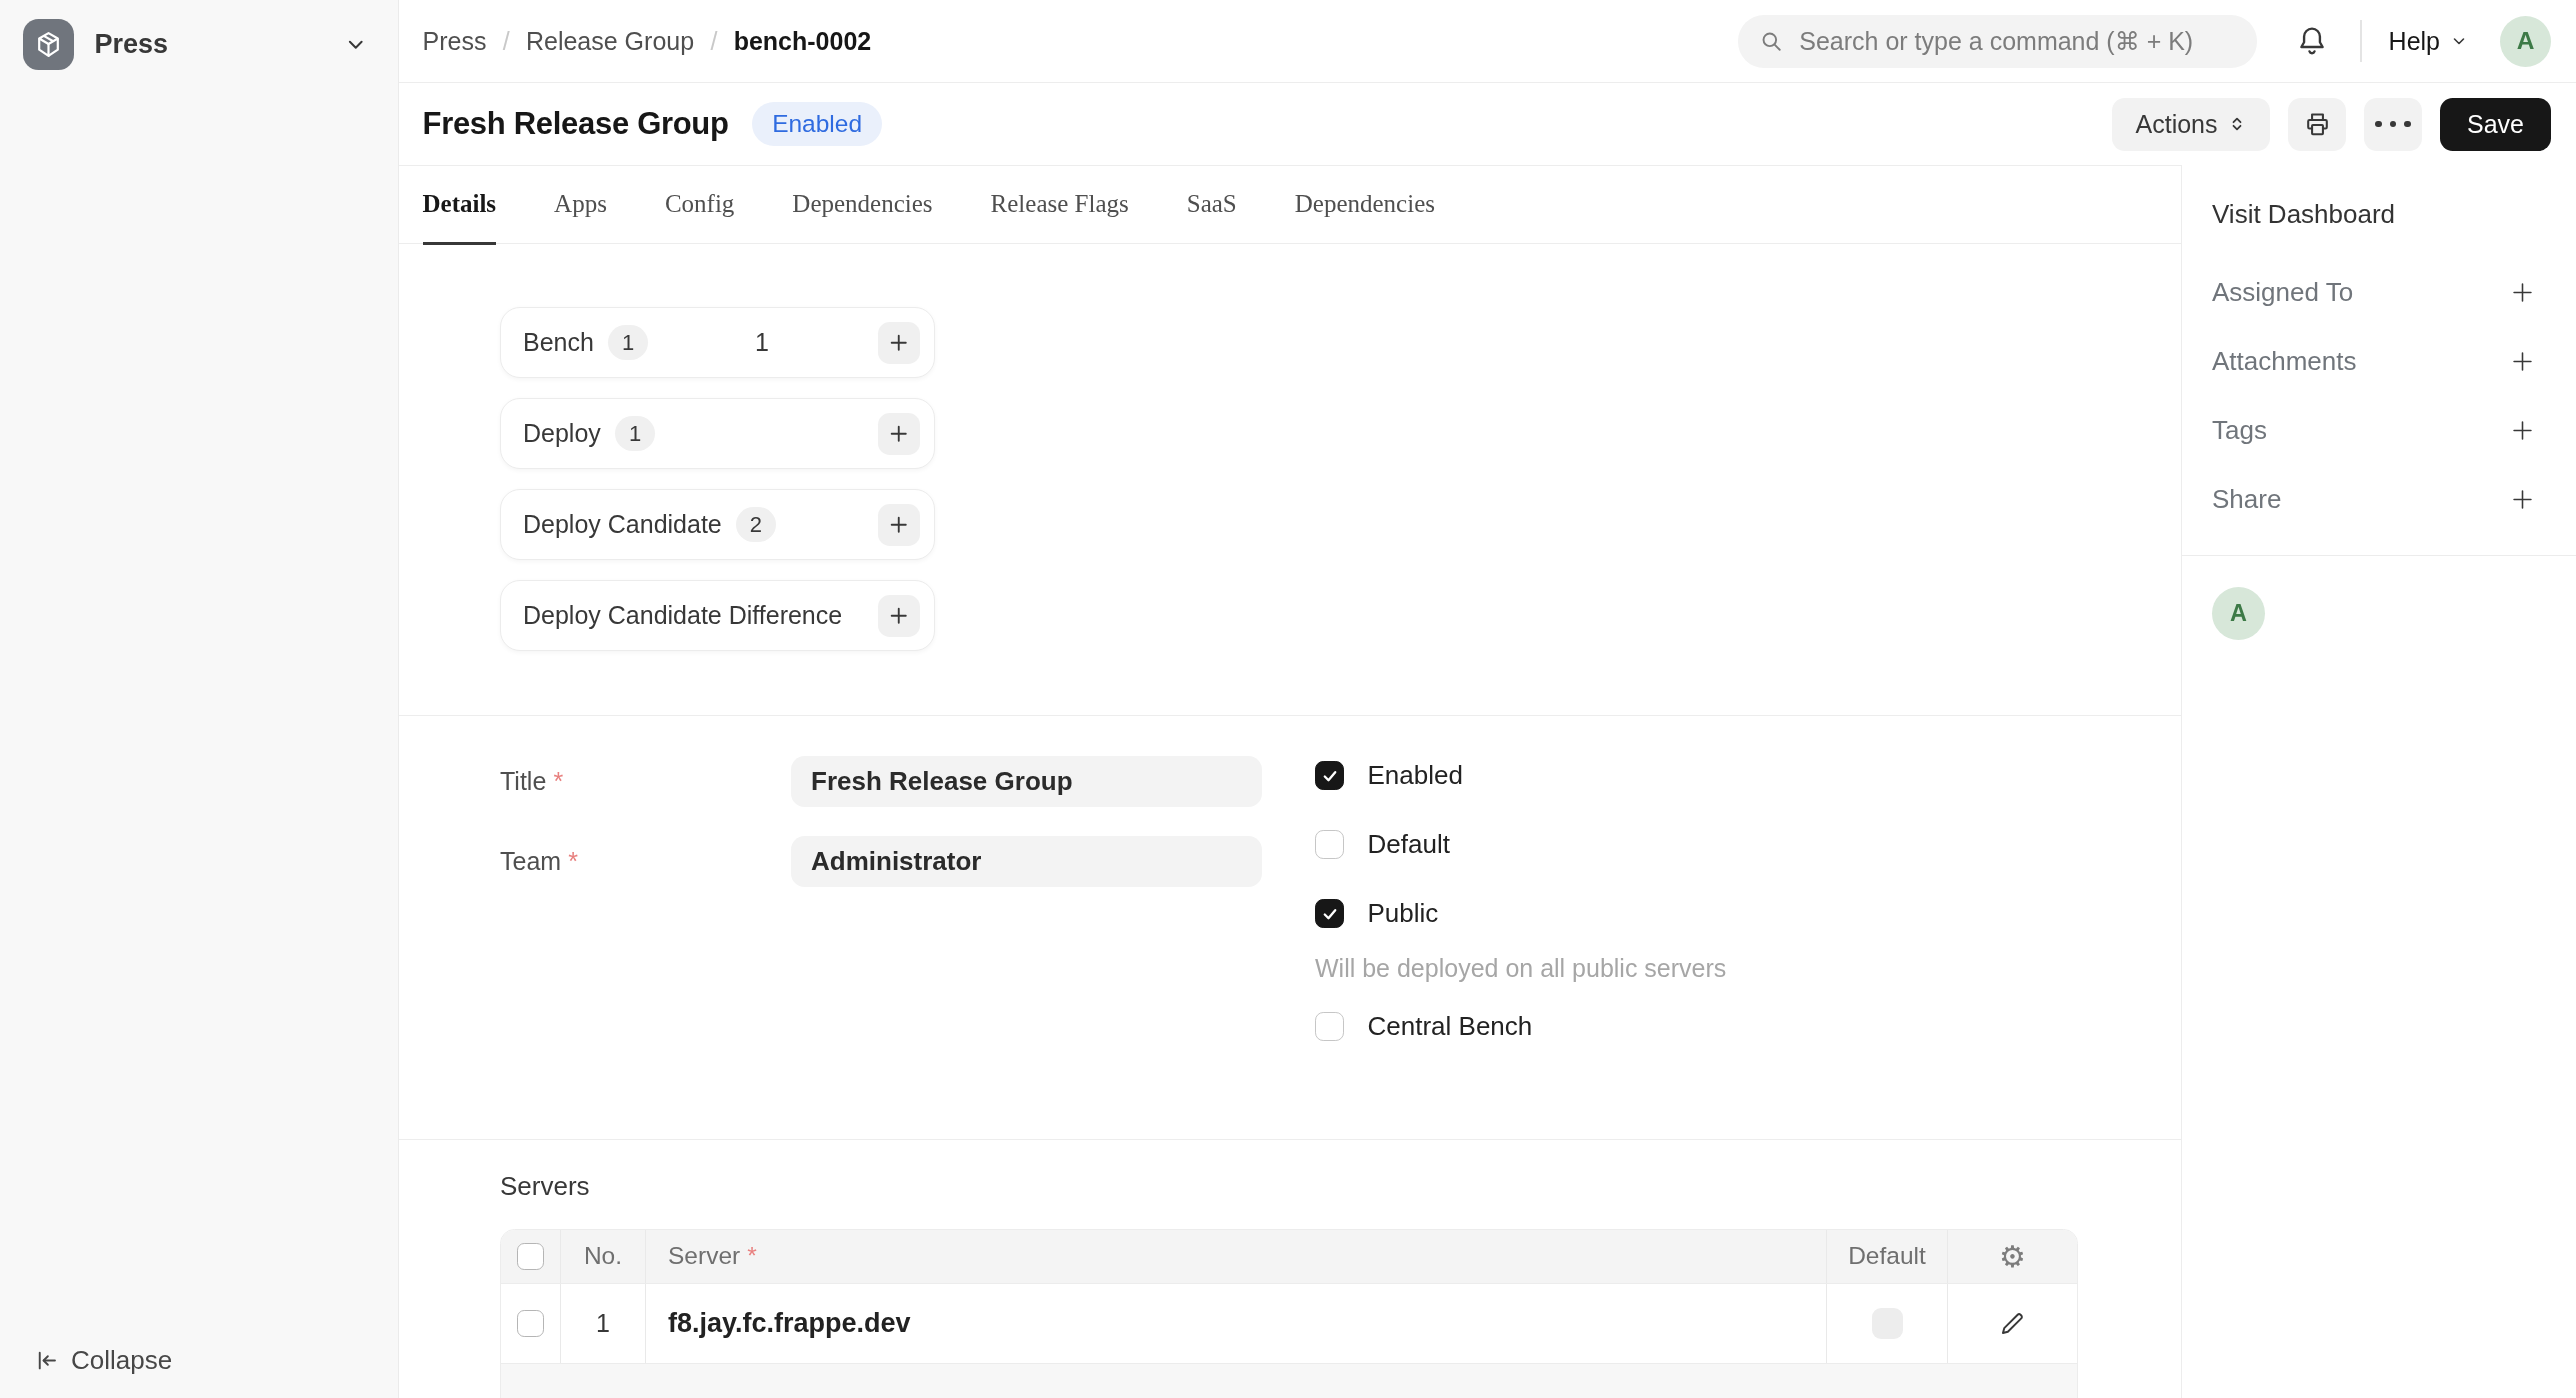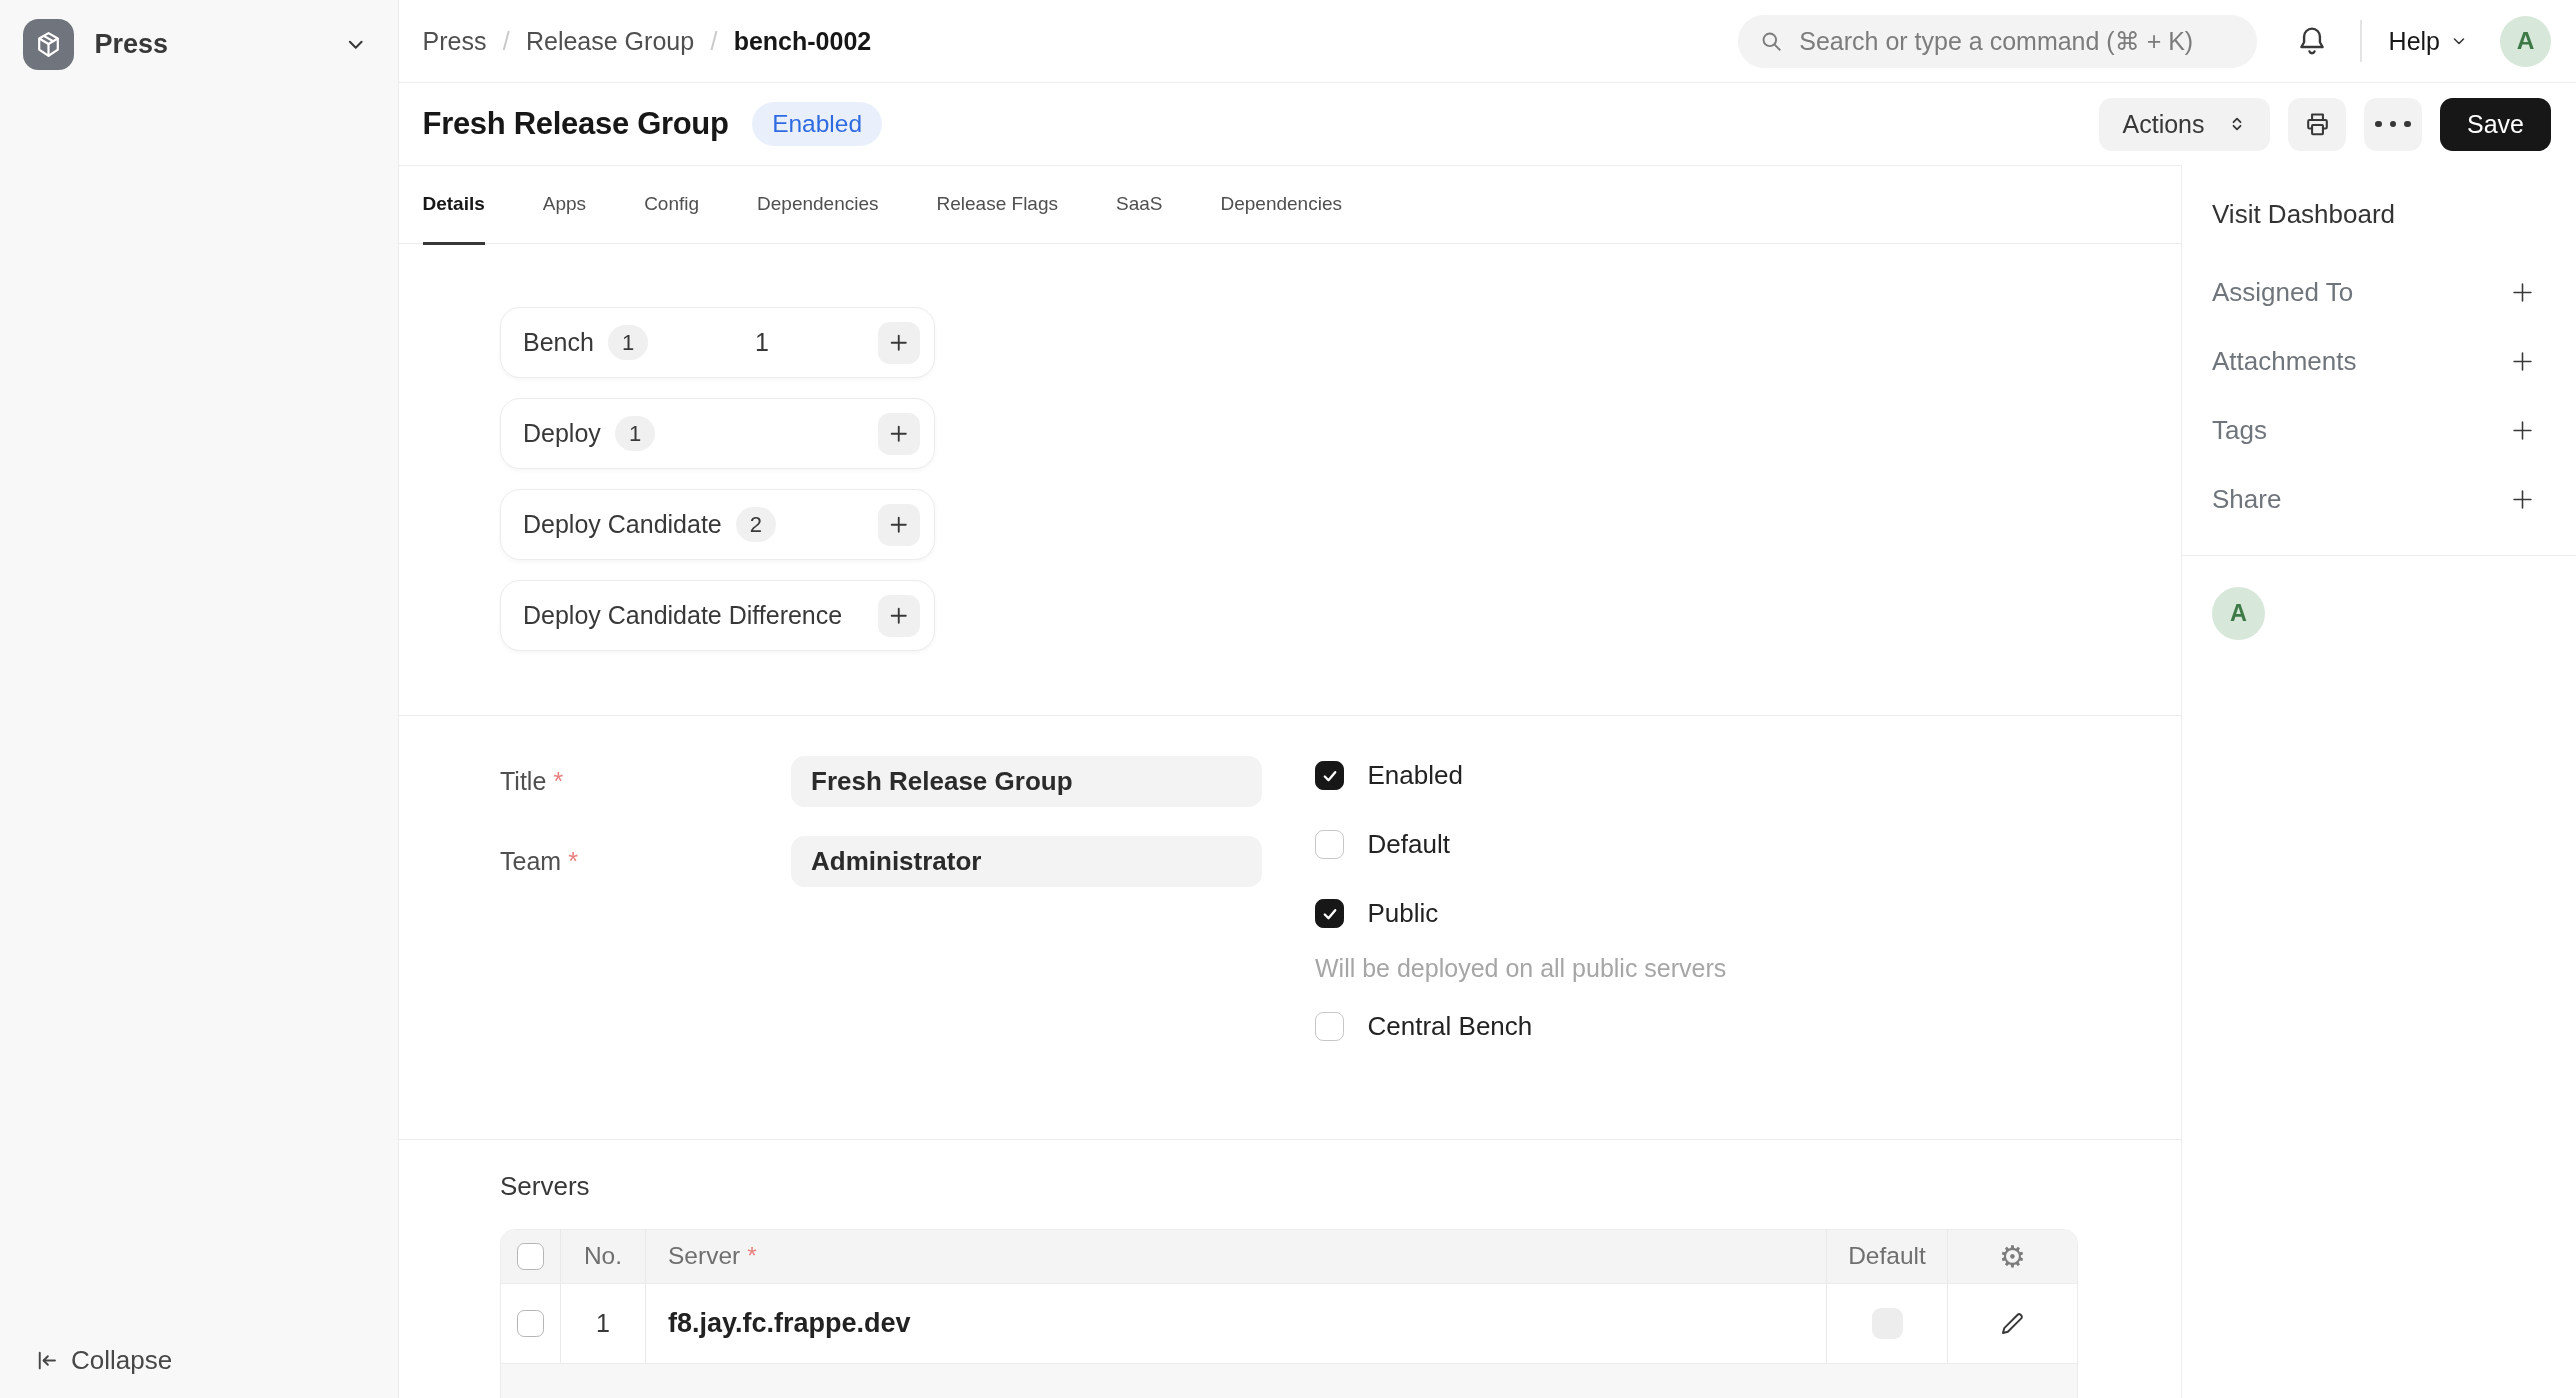--- a/index.html
+++ b/index.html
@@ -89,42 +89,42 @@
     margin-left: 23.5px;
     background: #eaf0fb; color: #2f6be0;
     font-size: 24.5px; padding: 8.2px 20px; border-radius: 905px;
   }
   .header-actions { margin-left: auto; display: flex; align-items: center; gap: 18px; }
   .btn {
     height: 53px; border: 0; border-radius: 12.7px;
     background: #f2f2f2; color: #383838;
     font-family: inherit; font-size: 25px;
     display: flex; align-items: center; justify-content: center;
-    gap: 22px; padding: 0 23.5px; cursor: pointer;
+    gap: 9px; padding: 0 23.5px; cursor: pointer;
   }
   .btn.icon-only { width: 58px; padding: 0; }
   .btn.primary { background: #171717; color: #ffffff; padding: 0 27px; font-weight: 500; }
   .dots { display: flex; gap: 8.2px; }
   .dots i { width: 6.3px; height: 6.3px; border-radius: 50%; background: #383838; }
 
   
   .body-row { flex: 1; display: flex; min-height: 0; }
   .content {
     flex: 1; min-width: 0;
     border-top: 1.8px solid #ededed;
     border-right: 1.8px solid #ededed;
     display: flex; flex-direction: column; overflow: hidden;
     background: #fff;
   }
 
   
   .tabs { height: 78px; flex: 0 0 78px; display: flex; gap: 58px;
           padding: 0 23.5px; border-bottom: 1.8px solid #ededed; align-items: stretch; }
-  .tab { display: flex; align-items: center; font-size: 19px; color: #4f4f4f;
-         cursor: pointer; border-bottom: 3.6px solid transparent; margin-bottom: -1.8px; }
+  .tab { display: flex; align-items: center; font-size: 25px; color: #4f4f4f;
+         cursor: pointer; border-bottom: 3.6px solid transparent; margin-bottom: -1.8px; font-family: Liberation Serif, serif; }
   .tab.active { color: #171717; font-weight: 700; border-bottom-color: #383838; }
 
   
   .content-scroll { flex: 1; overflow: hidden; }
   .section { padding-left: 101px; padding-right: 103px; }
   .section + .section { border-top: 1.8px solid #ededed; }
   .section-links { padding-top: 63px; padding-bottom: 44px; }
 
   .link-card {
     width: 435px; height: 71px;

